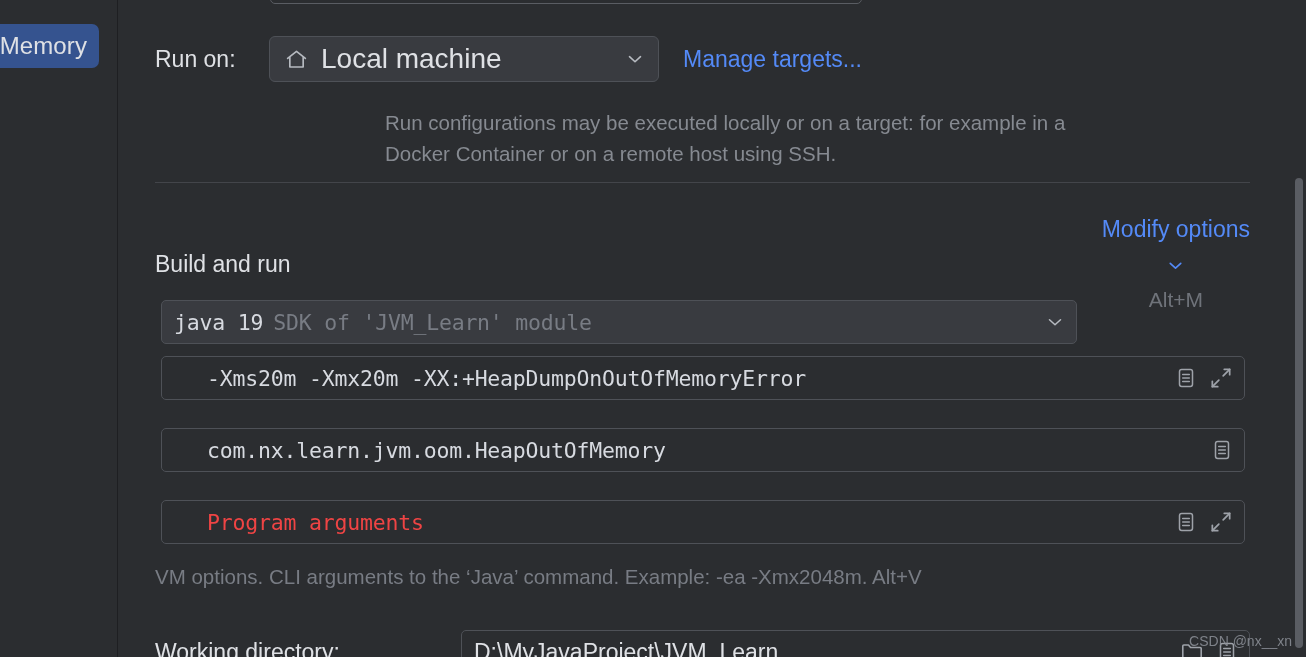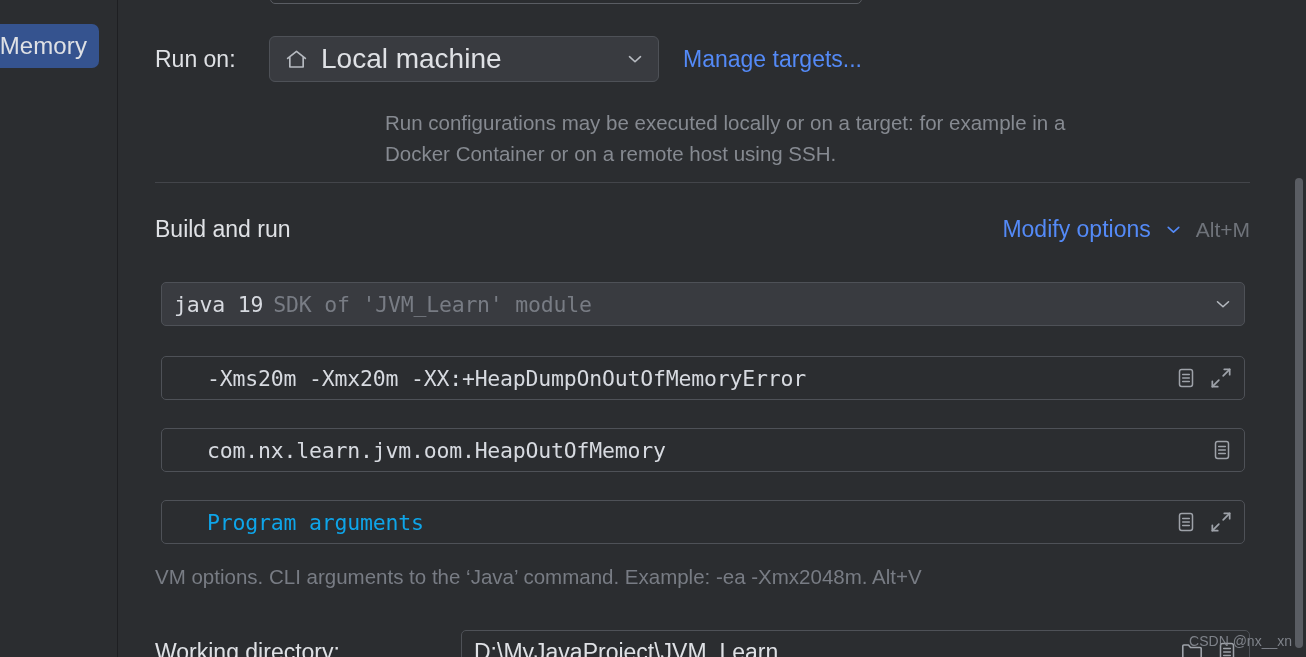--- a/index.html
+++ b/index.html
@@ -136,20 +136,21 @@
   }
   .section-title {
     font-size: 23px;
     color: #dfe1e5;
   }
   .section-right {
     margin-left: auto;
     display: flex;
     align-items: center;
     gap: 12px;
+    flex-direction: column;
   }
   .modify-link {
     font-size: 23px;
     color: #548af7;
     cursor: pointer;
   }
   .shortcut {
     font-size: 21px;
     color: #6f737a;
   }
@@ -172,31 +173,31 @@
     padding-left: 45px;
   }
   .mono {
     font-family: "DejaVu Sans Mono", monospace;
     font-size: 21.5px;
     white-space: nowrap;
     letter-spacing: -0.2px;
   }
   .mono.bright { color: #d7dae0; }
   .mono.dim    { color: #787c84; }
-  .mono.place  { color: #0ea5e9; }
+  .mono.place  { color: #ef4444; }
 
   .field-icons {
     margin-left: auto;
     display: flex;
     align-items: center;
     gap: 10px;
     padding-left: 12px;
   }
 
-  .jdk-field  { top: 282px; width: 1084px; }
+  .jdk-field  { top: 300px; width: 916px; }
   .vm-field   { top: 356px; width: 1084px; }
   .main-field { top: 428px; width: 1084px; }
   .args-field { top: 500px; width: 1084px; }
 
   .helptext {
     position: absolute;
     left: 36px;
     top: 565px;
     font-size: 20.5px;
     color: #787c84;

